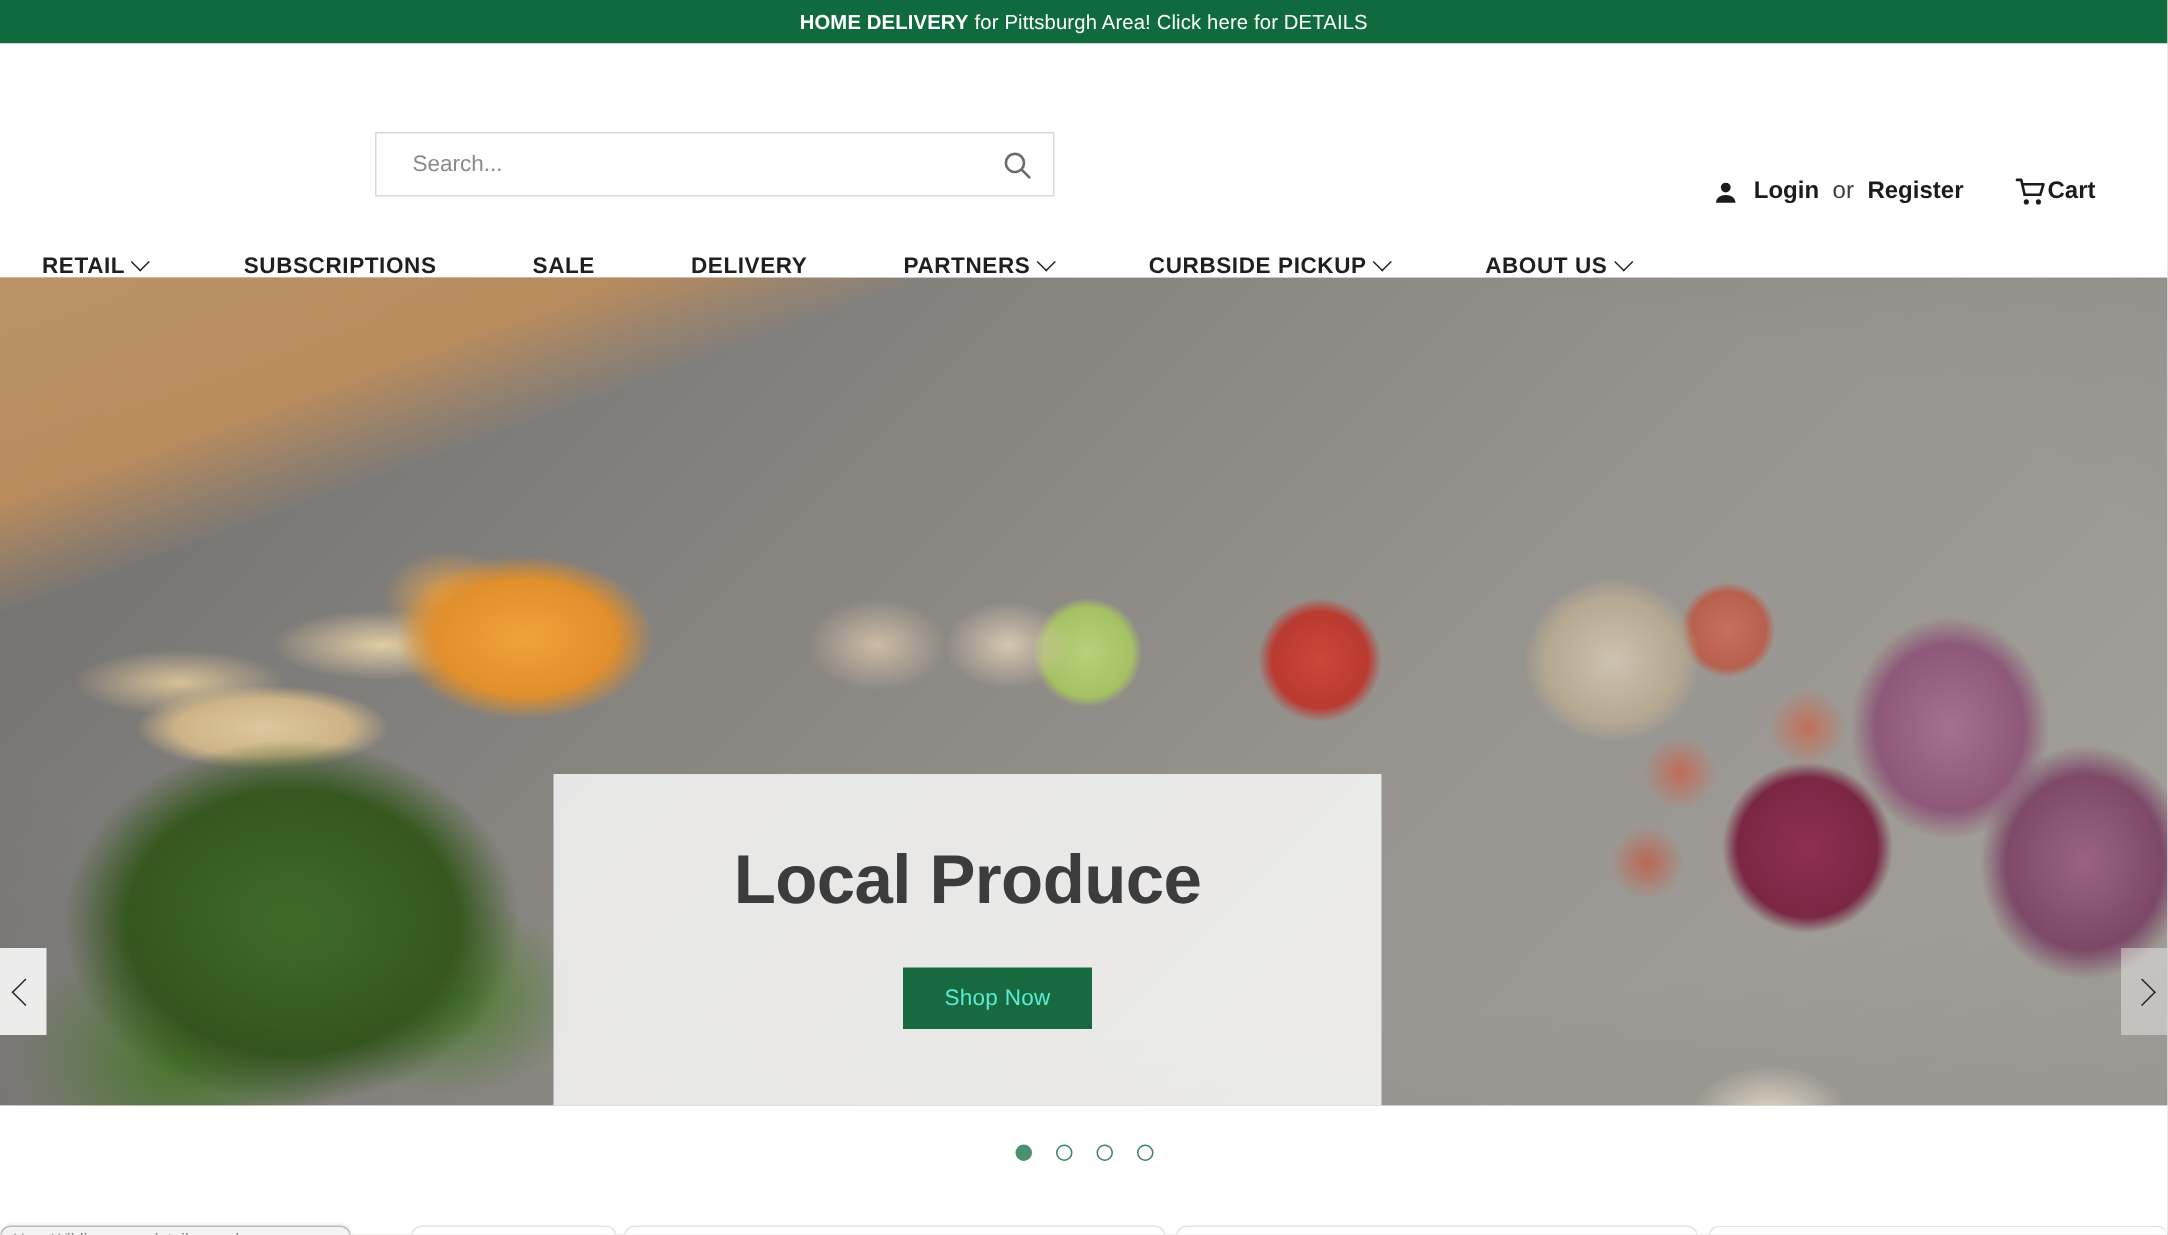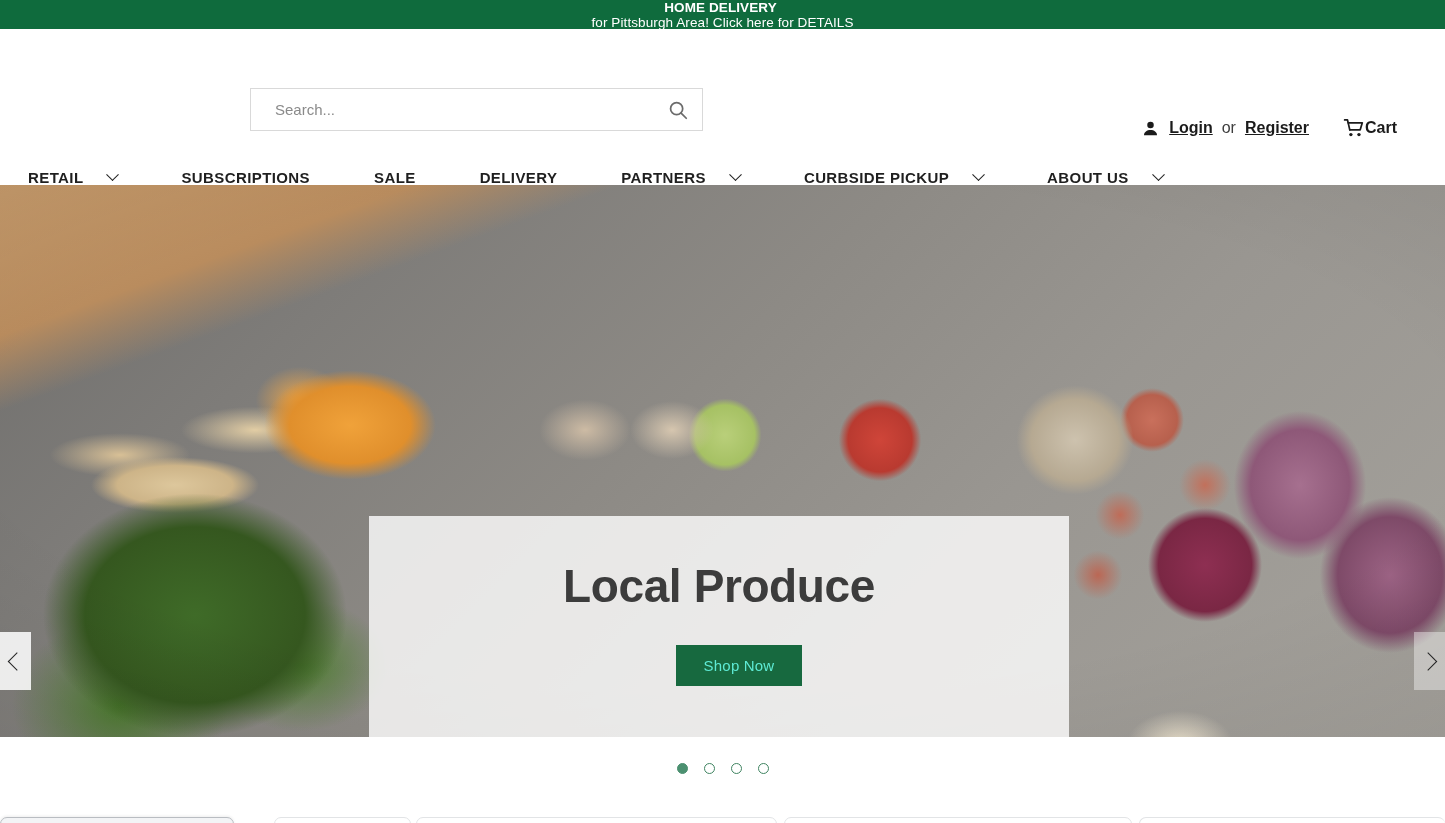--- a/index.html
+++ b/index.html
@@ -14,21 +14,20 @@
   
   .promo-bar {
     height: 29px;
     background: #0f6b3d;
     color: #ffffff;
     display: flex;
     align-items: center;
     justify-content: center;
     font-size: 13.5px;
     letter-spacing: .1px;
-    flex-direction: column;
   }
   .promo-bar .promo-strong { font-weight: 700; margin-right: 4px; }
   .promo-bar .promo-rest { font-weight: 400; }
 
   
   .header {
     position: relative;
     height: 156px;
     background: #ffffff;
   }
@@ -87,37 +86,37 @@
   
   .account-row {
     position: absolute;
     right: 48px; top: 88px;
     display: flex;
     align-items: center;
     gap: 34px;
     font-size: 16px;
   }
   .acct-group { display: flex; align-items: center; gap: 9px; color: #1b1b1b; }
-  .acct-group .bold { font-weight: 700; cursor: pointer; text-decoration: underline; }
+  .acct-group .bold { font-weight: 700; cursor: pointer; }
   .acct-group .thin { font-weight: 400; color: #3d3d3d; }
   .cart-group { display: flex; align-items: center; gap: 0; cursor: pointer; }
   .cart-group .cart-label { font-weight: 700; color: #1b1b1b; }
 
   
   .mainnav {
     position: absolute;
     left: 28px; top: 140px;
     display: flex;
     align-items: center;
     gap: 0px;
   }
   .nav-item {
     display: flex;
     align-items: center;
-    gap: 25px;
+    gap: 6px;
     padding: 0 33px 0 0;
     margin-right: 31px;
     font-size: 15px;
     font-weight: 700;
     letter-spacing: .4px;
     color: #1f1f1f;
     cursor: pointer;
     text-transform: uppercase;
     white-space: nowrap;
   }
@@ -189,21 +188,21 @@
       linear-gradient(135deg, #6e6d6b 0%, #7e7c79 22%, #8d8a85 45%, #999691 66%, #a5a29c 100%);
   }
   .hero-vignette {
     position: absolute; inset: 0;
     background: radial-gradient(ellipse 120% 110% at 50% 45%, rgba(0,0,0,0) 42%, rgba(0,0,0,.16) 100%);
   }
 
   .hero-card {
     position: absolute;
     left: 369px; top: 331px;
-    width: 700px; height: 262px;
+    width: 552px; height: 262px;
     background: rgba(255,255,255,.80);
     display: flex;
     flex-direction: column;
     align-items: center;
     justify-content: flex-start;
     padding-top: 47px;
   }
   .hero-title {
     font-size: 46px;
     font-weight: 700;

